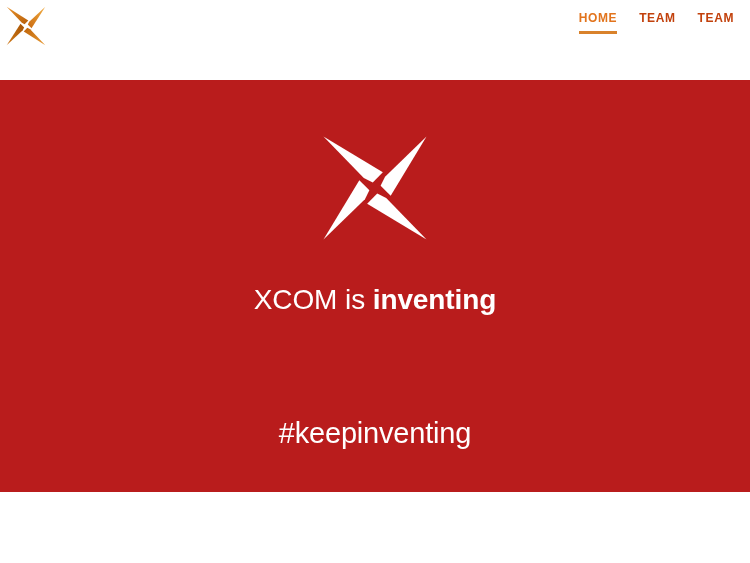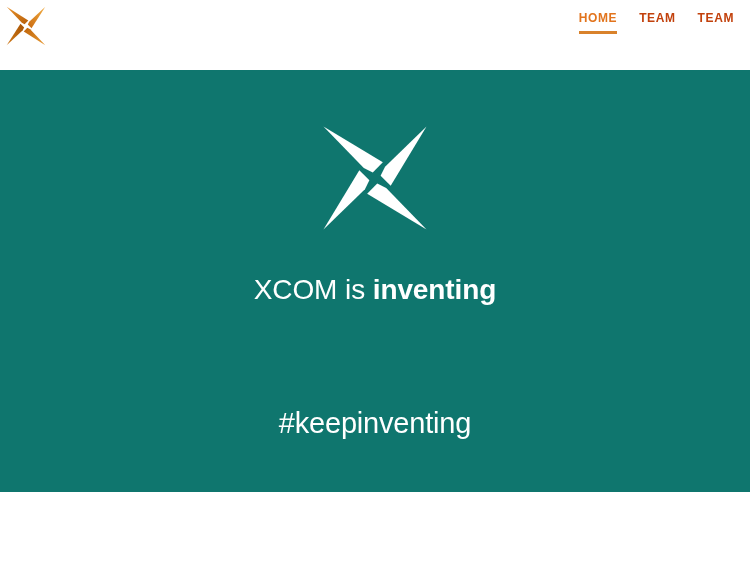--- a/index.html
+++ b/index.html
@@ -67,25 +67,25 @@
     bottom: 3px;
     width: 38px;
     height: 3px;
     background: #d9822b;
     border-radius: 0;
   }
 
   
   .hero {
     position: absolute;
-    top: 70px;
+    top: 80px;
     left: 0;
     width: 750px;
     height: 422px;
-    background: #0f766e;
+    background: #b91c1c;
     overflow: hidden;
   }
 
   .hero-logo {
     position: absolute;
     left: 50%;
     transform: translateX(-50%);
     top: 52px;
     width: 112px;
     height: 112px;

